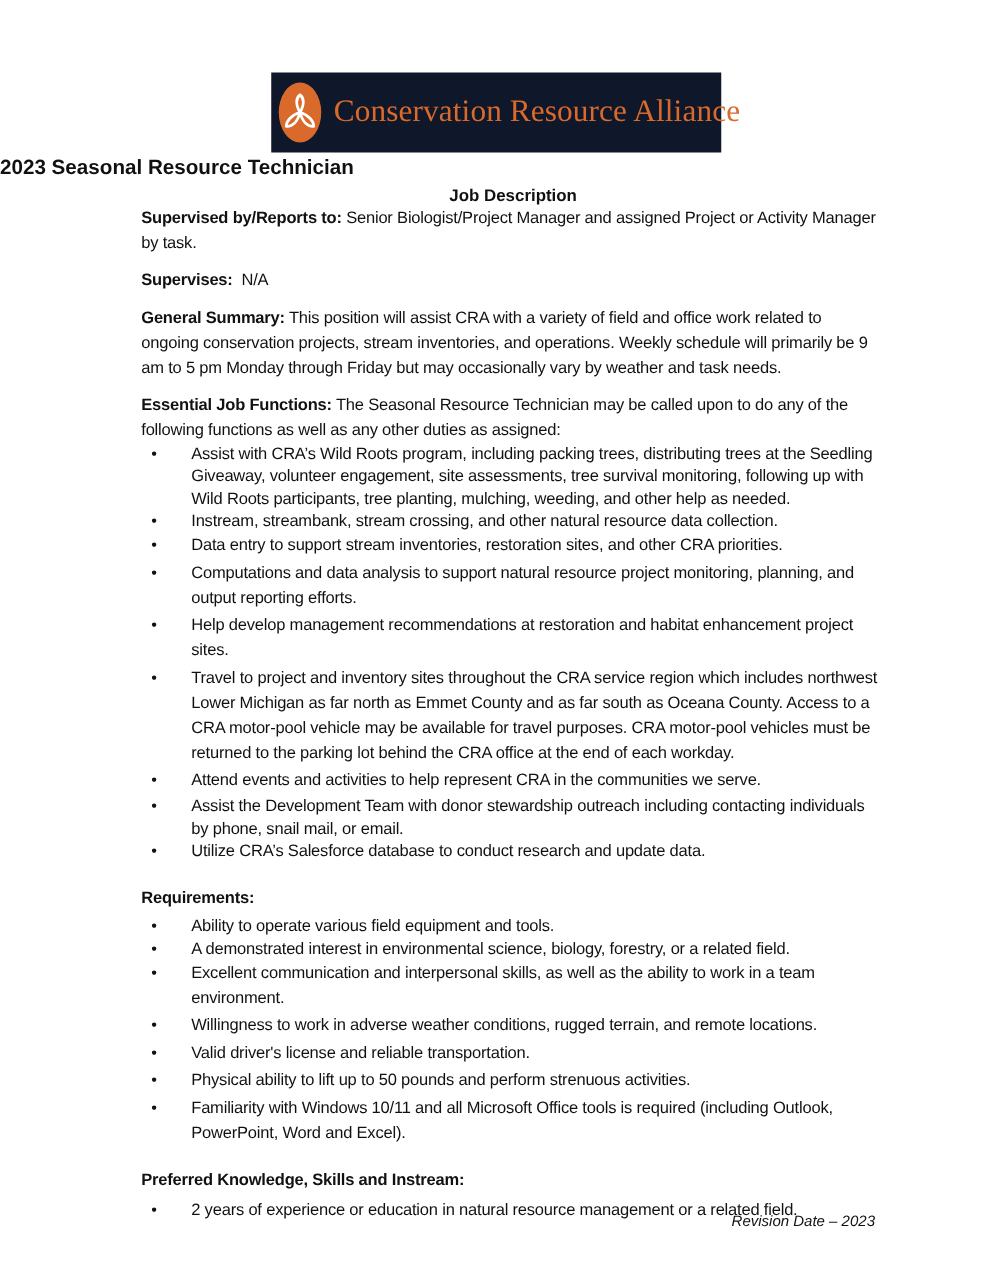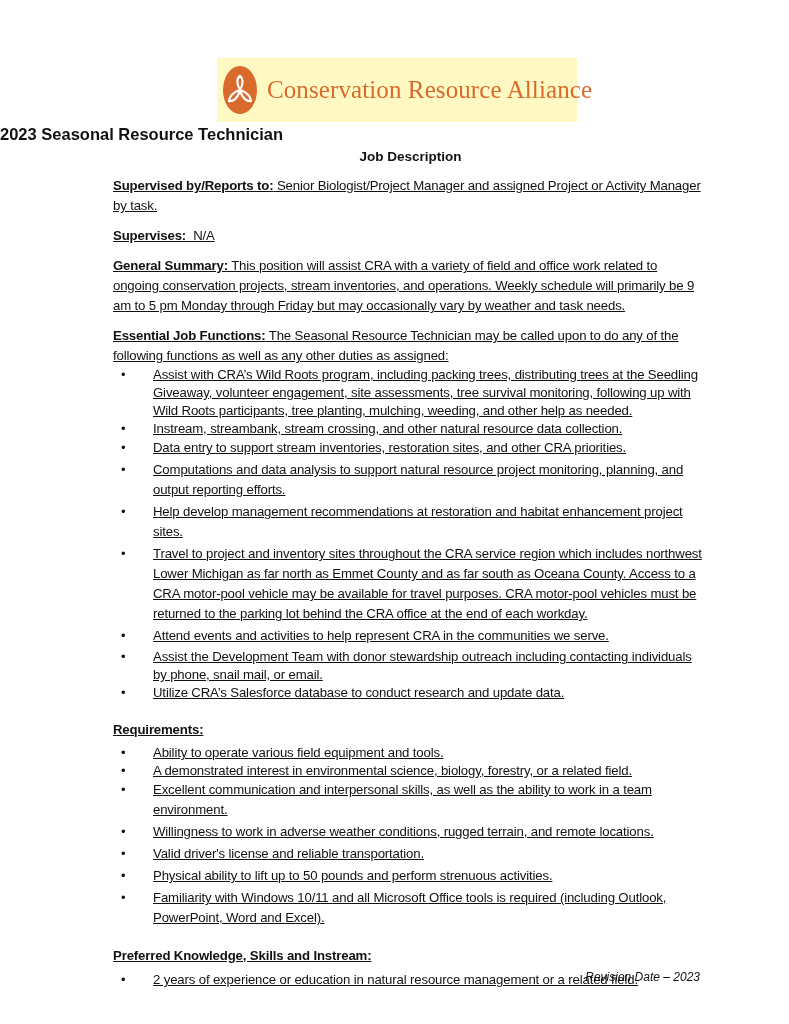--- a/index.html
+++ b/index.html
@@ -1,29 +1,29 @@
 <!DOCTYPE html>
 <html><head>
 <meta charset="utf-8">
 <style>
   html, body { margin: 0; padding: 0; background: #ffffff; }
   body { width: 789px; height: 1024px; position: relative; overflow: hidden;
          font-family: "Liberation Sans", sans-serif; color: #111; }
   .logo { position: absolute; left: 217px; top: 58px; height: 64px; width: 360px;
-          background: #fef9c3; display: flex; align-items: center; }
+          background: #0f172a; display: flex; align-items: center; }
   .logo-mark { width: 48px; height: 48px; border-radius: 50%; background: #d96a2b;
                margin-left: 6px; display: flex; align-items: center; justify-content: center; }
   .logo-text { font-family: "Liberation Serif", serif; font-size: 25px; color: #d96a2b;
                margin-left: 10px; letter-spacing: 0.1px; white-space: nowrap; }
   .title { position: absolute; left: 0; width: 789px; text-align: left; top: 125px;
            font-weight: bold; font-size: 16.5px; }
   .subtitle { position: absolute; left: 16px; width: 789px; text-align: center; top: 149px;
               font-weight: bold; font-size: 13.5px; }
-  .content { position: absolute; left: 113px; top: 176px; width: 590px; font-size: 13.2px;
-             line-height: 20px; letter-spacing: -0.15px; text-decoration: underline; }
+  .content { position: absolute; left: 113px; top: 164px; width: 590px; font-size: 13.2px;
+             line-height: 20px; letter-spacing: -0.15px; }
   p { margin: 0 0 10px 0; }
   b { font-weight: bold; }
   ul { list-style: none; margin: 0 0 8px 0; padding: 0; }
   li { position: relative; padding-left: 40px; margin-bottom: 2px; }
   li.tight { margin-bottom: 0; line-height: 18px; }
   li::before { content: "\2022"; position: absolute; left: 8px; top: 0; font-size: 13px; }
   .sec-head { margin: 18px 0 4px 0; font-weight: bold; }
   .footer { position: absolute; right: 89px; top: 970px; font-style: italic; font-size: 12px; }
 </style>
 </head>

